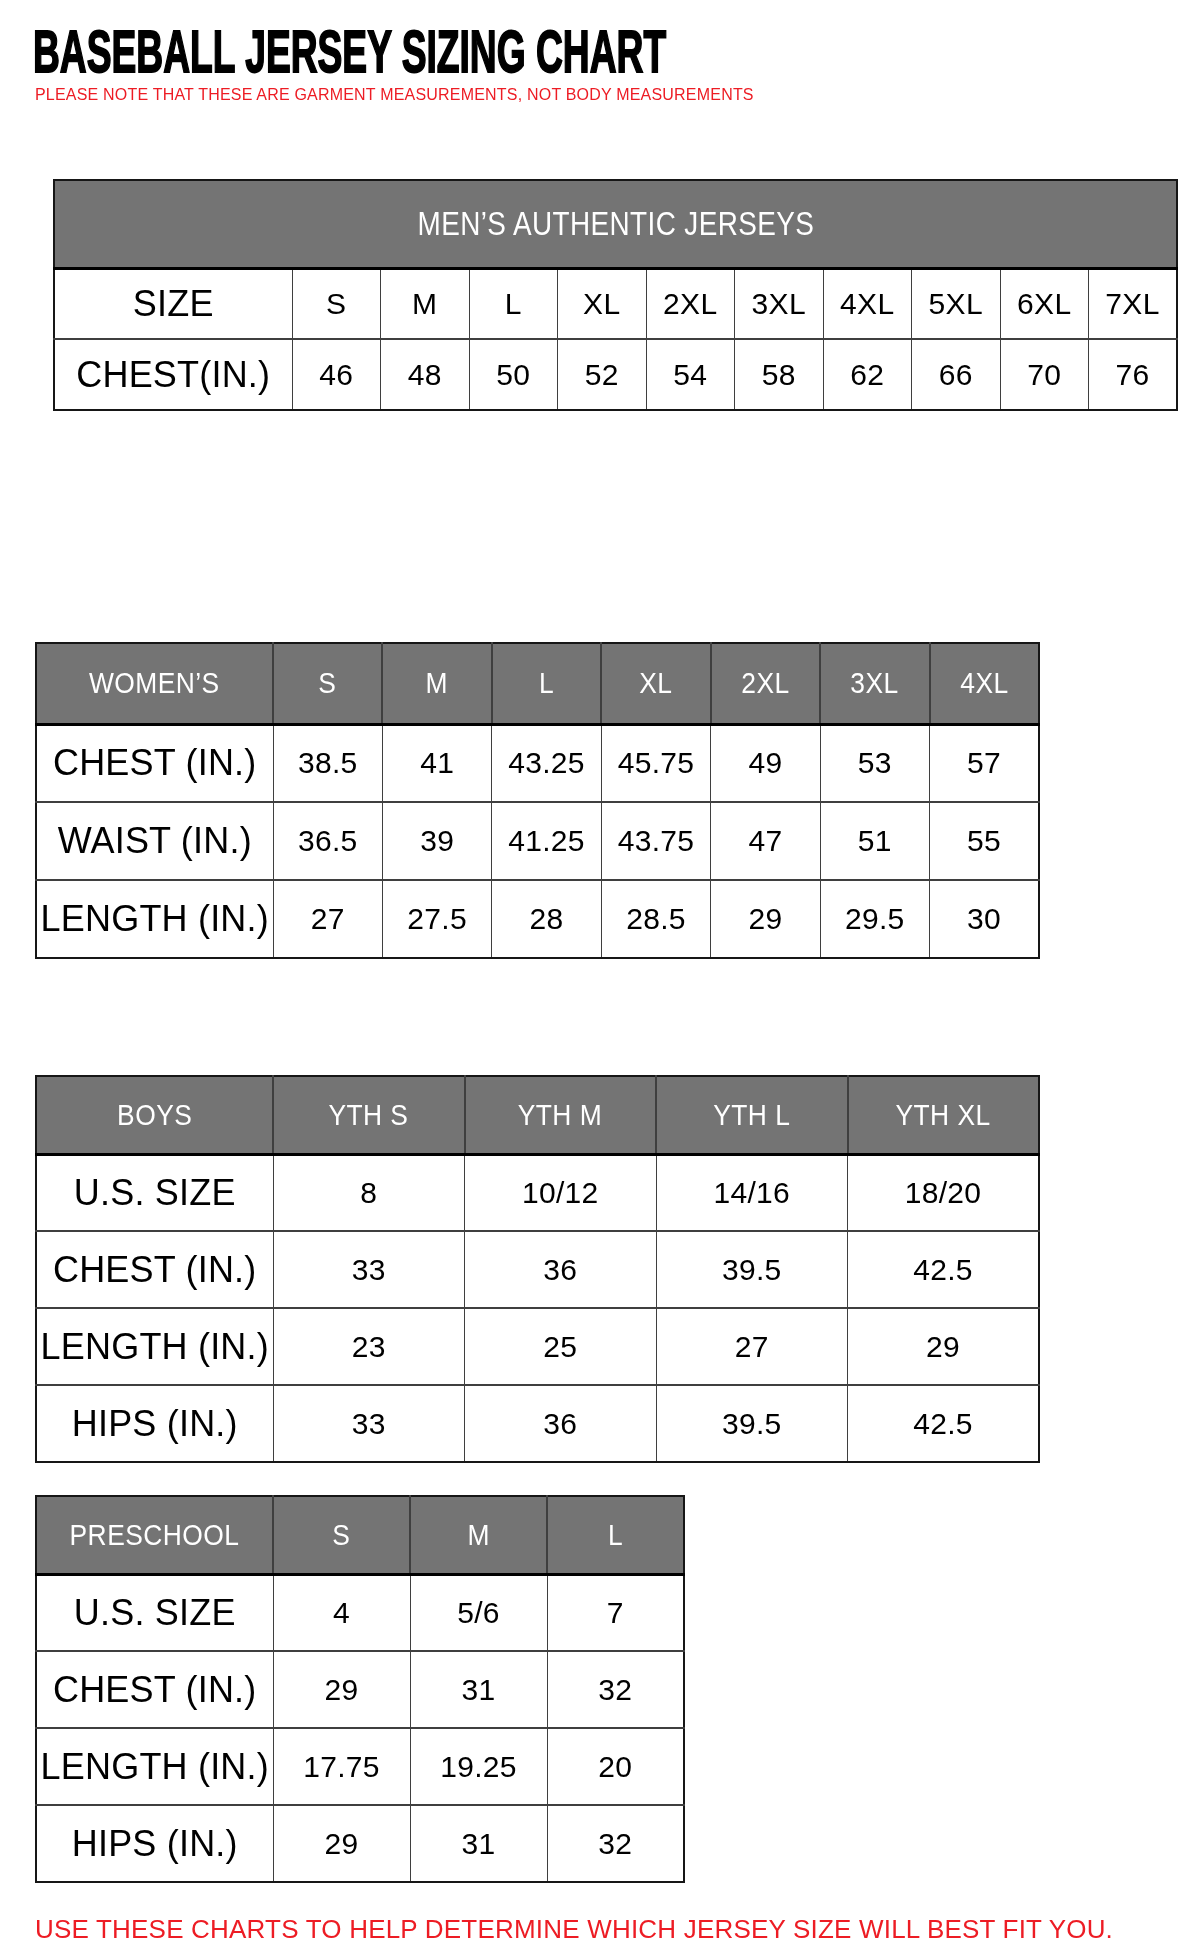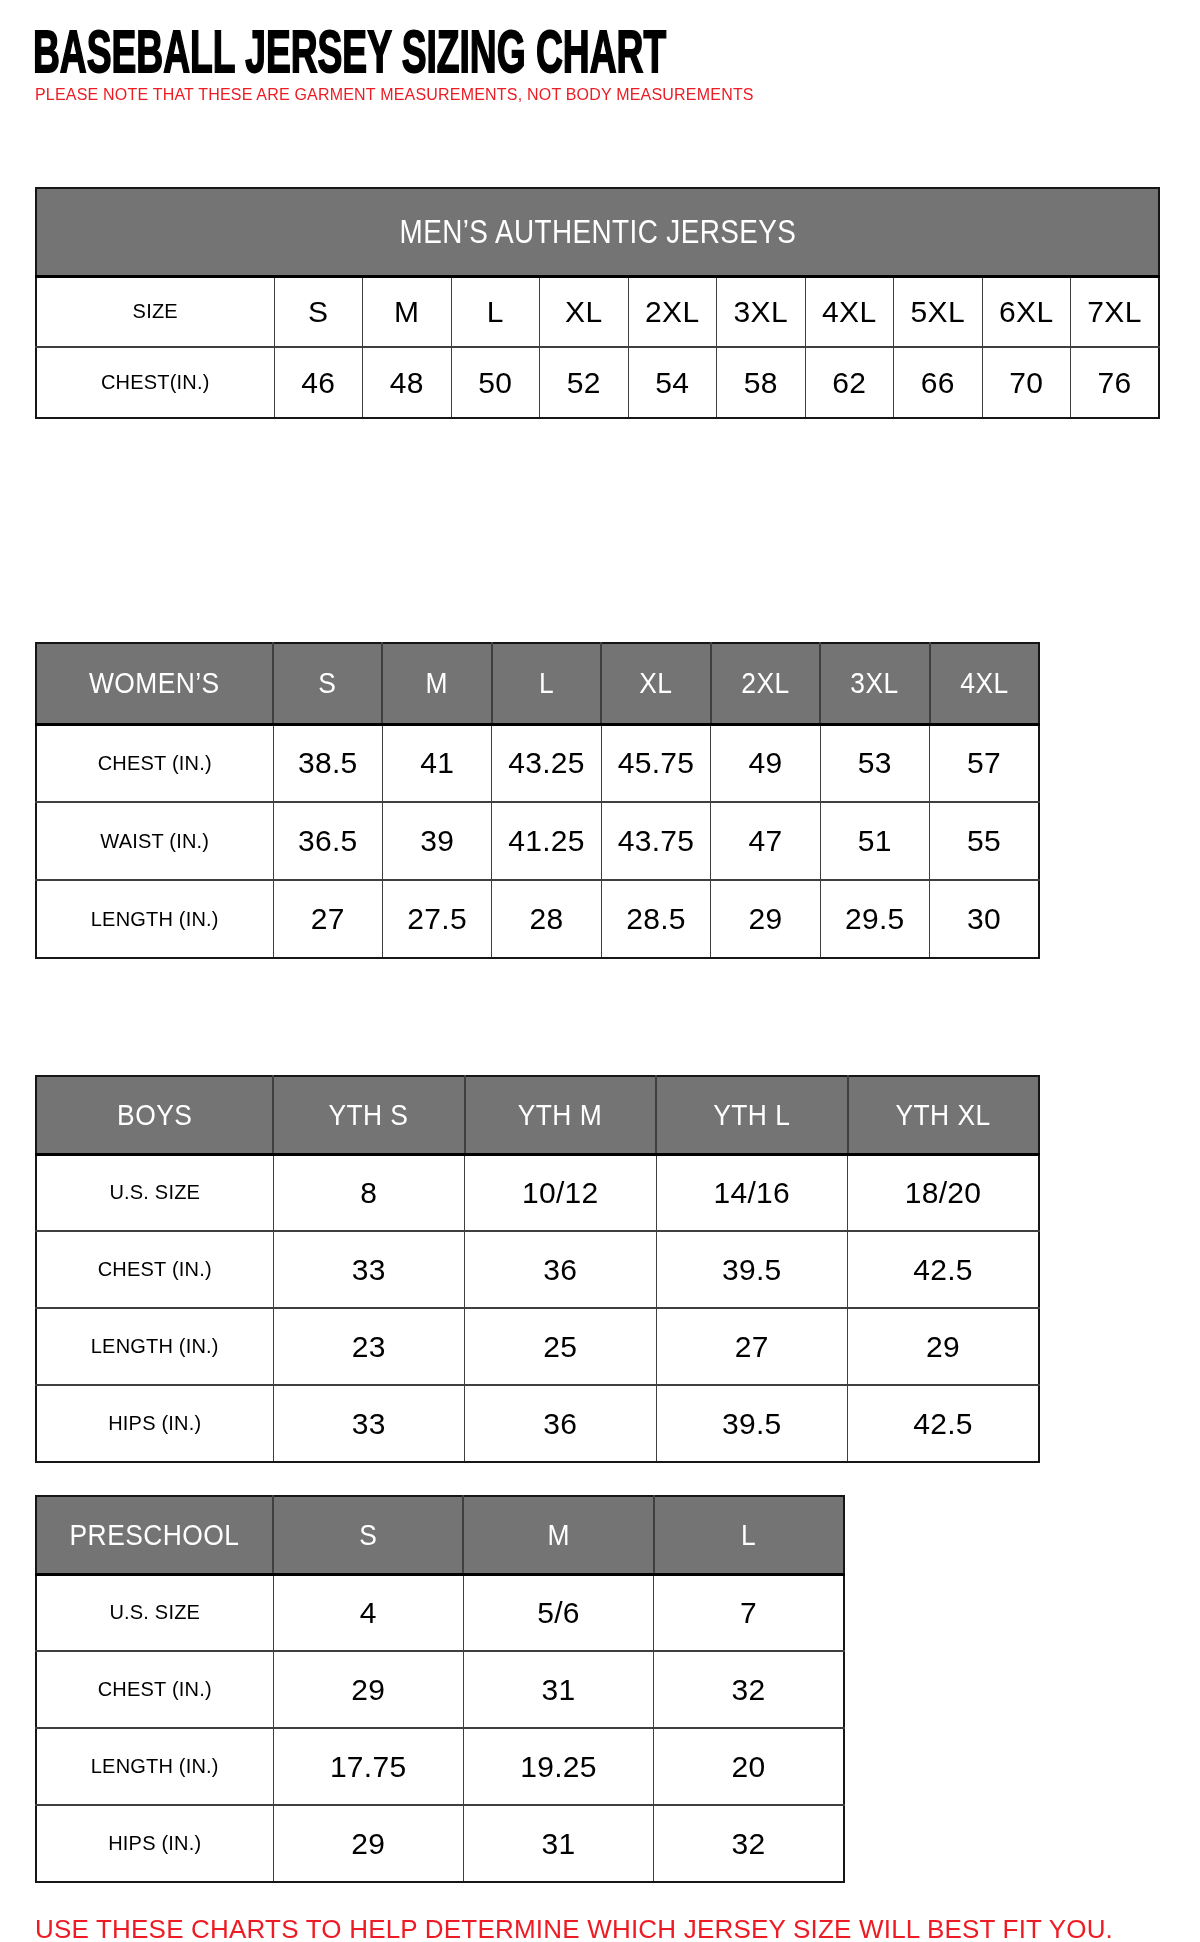--- a/index.html
+++ b/index.html
@@ -56,37 +56,37 @@
   table.sizing th:first-child{border-left:none;}
   table.sizing td{
     border:1px solid var(--border-in);
     border-top-width:2px;
     text-align:center;vertical-align:middle;
     font-size:30px;
     letter-spacing:0.3px;
   }
   table.sizing tbody tr:first-child td{border-top:none;}
   table.sizing td.lbl{
-    font-size:20px;
+    font-size:36px;
     white-space:pre-line;
     letter-spacing:0.2px;
   }
   .cond{display:inline-block;transform:scaleX(0.88);font-size:30px;letter-spacing:0.5px;}
   
-  .mens{top:187px;width:1125px;}
+  .mens{top:179px;width:1125px;margin-left:18px;}
   .mens thead tr{height:88px;}
   .mens tbody tr{height:71px;}
   .mens .cond{transform:scaleX(0.82);font-size:34px;}
   .womens{top:642px;width:1005px;}
   .womens thead tr{height:81px;margin-left:35px;}
   .womens tbody tr{height:78px;}
   .boys{top:1075px;width:1005px;}
   .boys thead tr{height:78px;}
   .boys tbody tr{height:77px;}
-  .preschool{top:1495px;width:810px;}
+  .preschool{top:1495px;width:650px;}
   .preschool thead tr{height:78px;}
   .preschool tbody tr{height:77px;}
 </style>
 </head>
 <body>
 
 <h1 class="title">BASEBALL JERSEY SIZING CHART</h1>
 <p class="note">PLEASE NOTE THAT THESE ARE GARMENT MEASUREMENTS, NOT BODY MEASUREMENTS</p>
 
 <table class="sizing mens">

